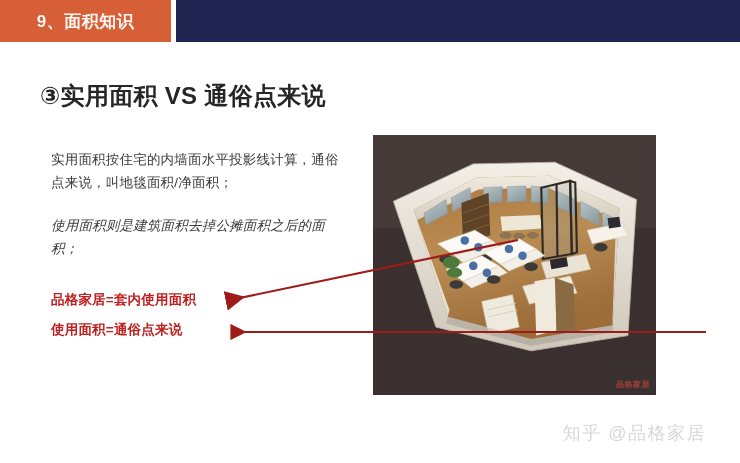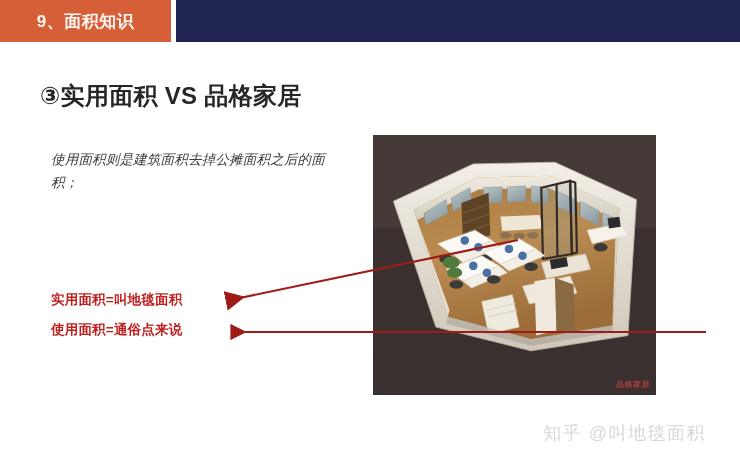--- a/index.html
+++ b/index.html
@@ -156,28 +156,29 @@
 <body>
 
 <div class="slide">
 
   <div class="header-band">
     <div class="header-navy"></div>
     <div class="header-orange"></div>
     <div class="header-title">9、面积知识</div>
   </div>
 
-  <div class="slide-title">③实用面积 VS 品格家居</div>
+  <div class="slide-title">③实用面积 VS 通俗点来说</div>
 
   <div class="body-block">
+    <p class="para">实用面积按住宅的内墙面水平投影线计算，通俗点来说，叫地毯面积/净面积；</p>
     <p class="para">使用面积则是建筑面积去掉公摊面积之后的面积；</p>
   </div>
 
   <div class="red-lines">
-    <div class="red-line">实用面积=叫地毯面积</div>
+    <div class="red-line">品格家居=套内使用面积</div>
     <div class="red-line">使用面积=通俗点来说</div>
   </div>
 
   <div class="photo">
     <svg class="photo-inner" viewBox="0 0 333 260" preserveAspectRatio="none">
       <defs>
         <linearGradient id="flr" x1="0" y1="0" x2="0.3" y2="1">
           <stop offset="0" stop-color="#a9793f"></stop>
           <stop offset="0.5" stop-color="#bb8c52"></stop>
           <stop offset="1" stop-color="#9c6c39"></stop>
@@ -307,15 +308,15 @@
       <marker id="ah2" markerWidth="9" markerHeight="9" refX="7" refY="4.5" orient="auto" markerUnits="strokeWidth">
         <path d="M9,0 L9,9 L0,4.5 Z" fill="#9e1b18"></path>
       </marker>
     </defs>
 
     <line x1="518" y1="240" x2="230" y2="300" stroke="#9e1b18" stroke-width="2.2" marker-end="url(#ah1)"></line>
 
     <line x1="706" y1="332" x2="234" y2="332" stroke="#9e1b18" stroke-width="1.8" marker-end="url(#ah2)"></line>
   </svg>
 
-  <div class="watermark">知乎 @叫地毯面积</div>
+  <div class="watermark">知乎 @品格家居</div>
 
 </div>
 
 </body></html>

